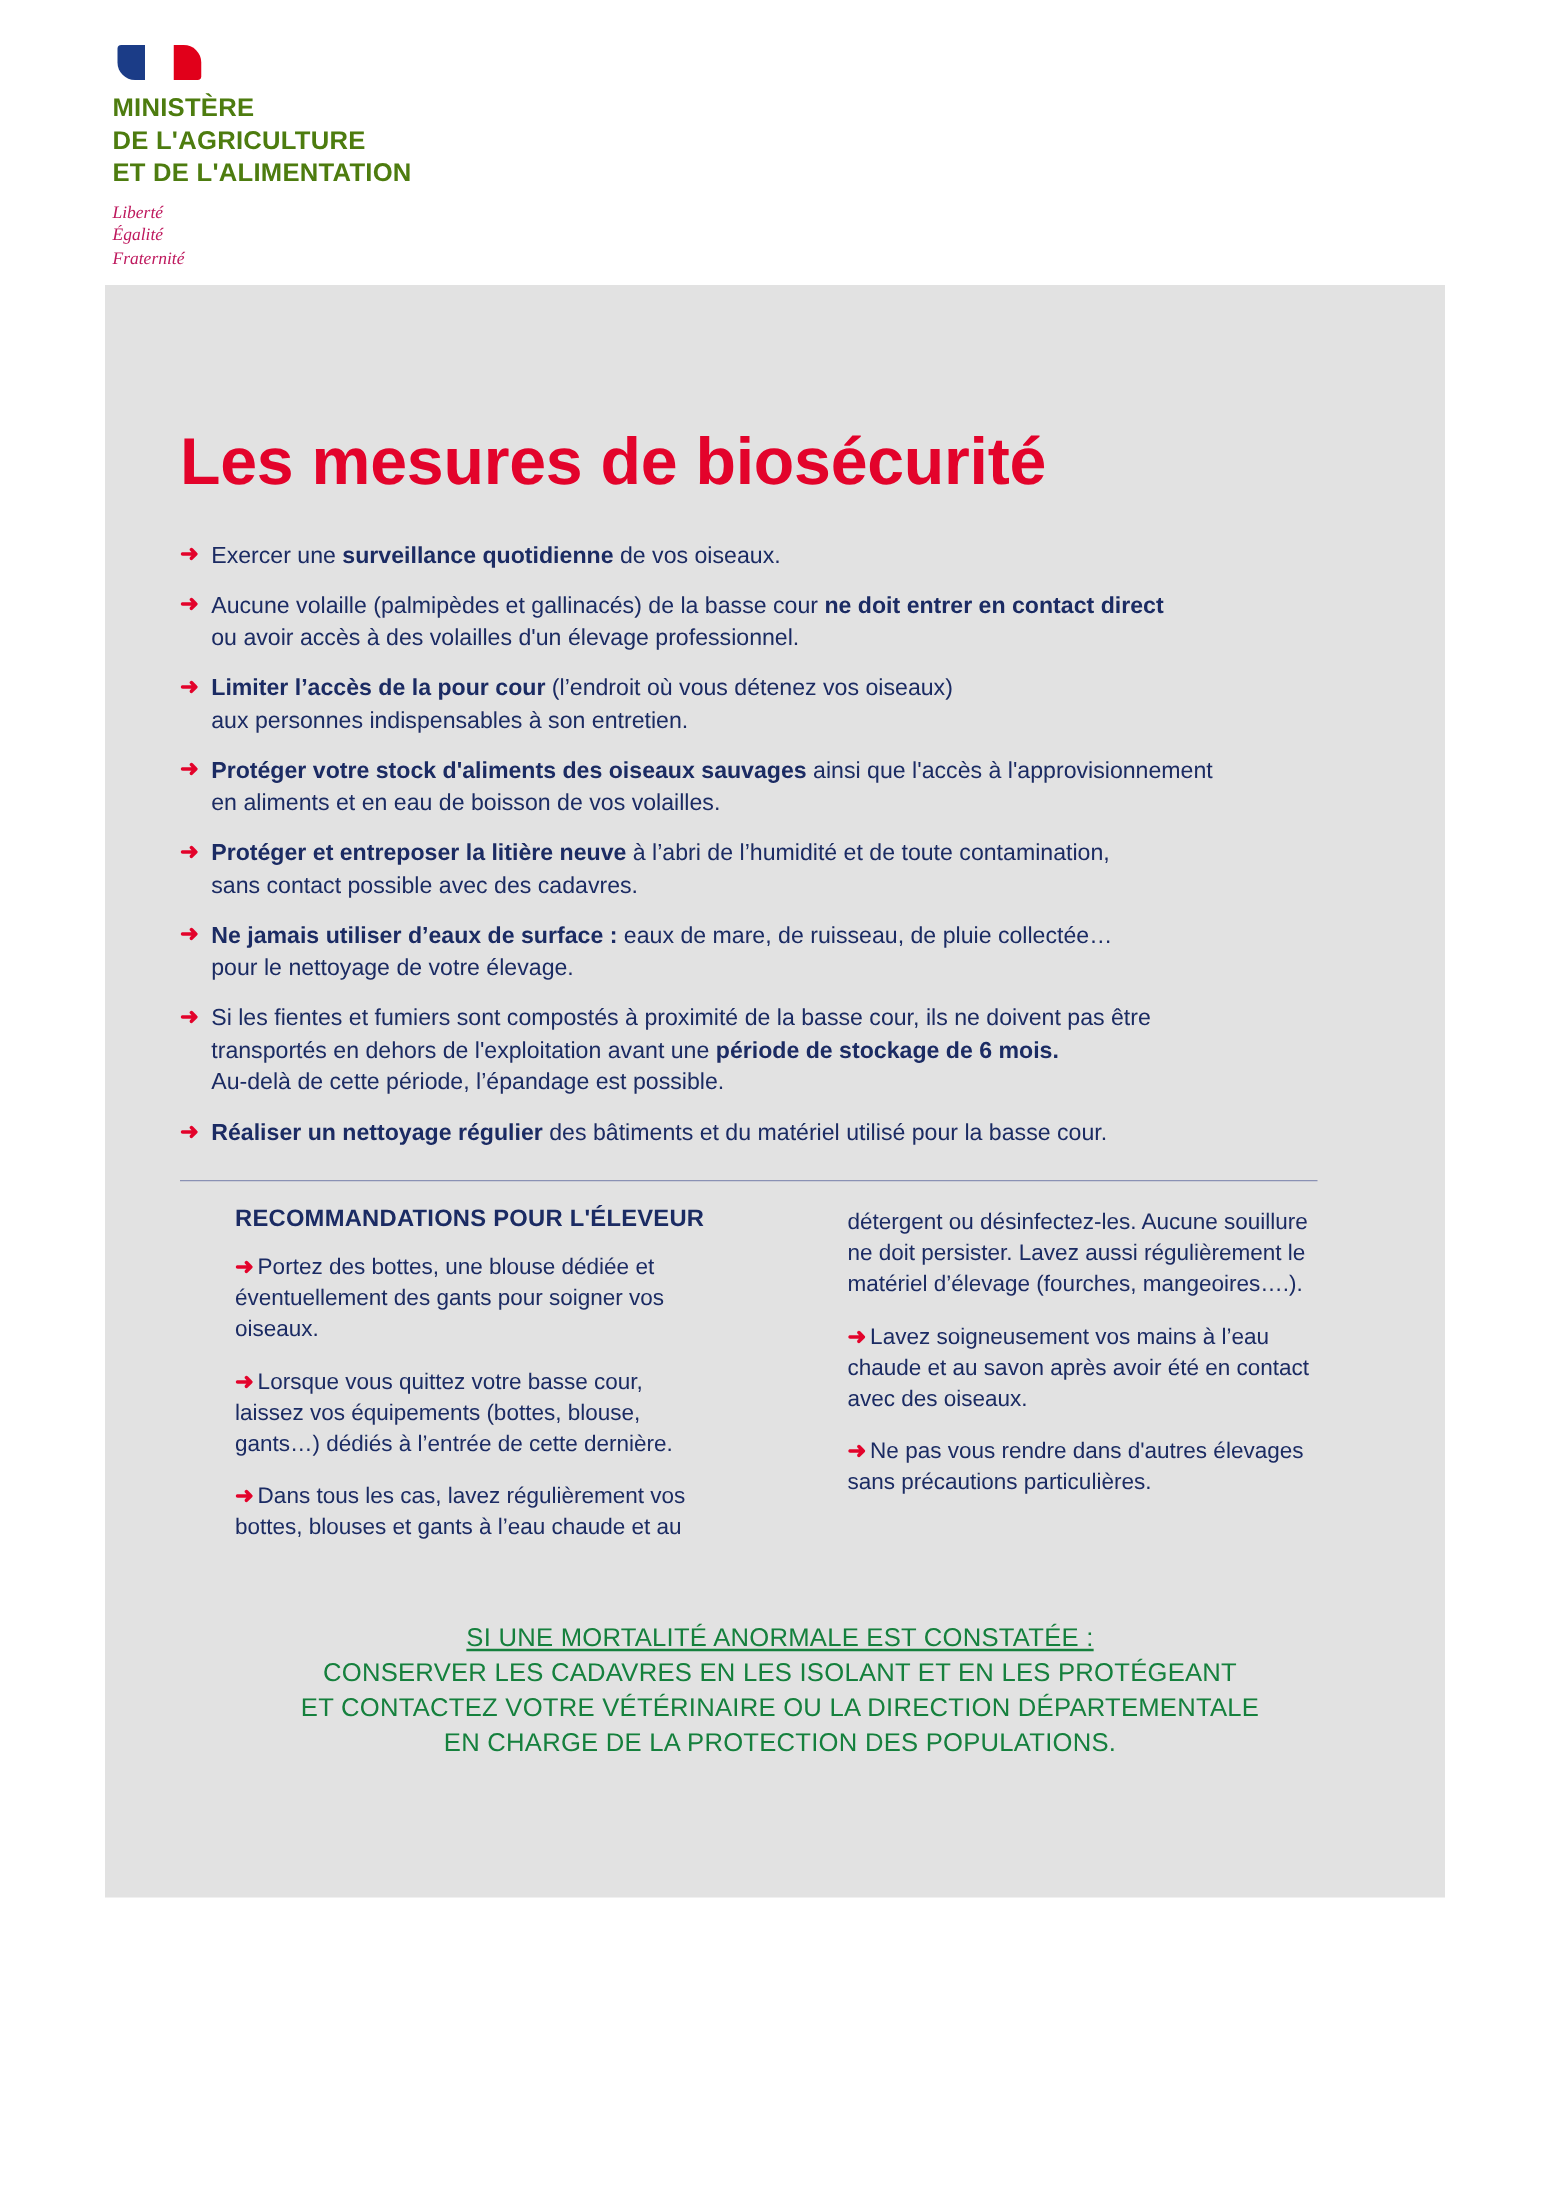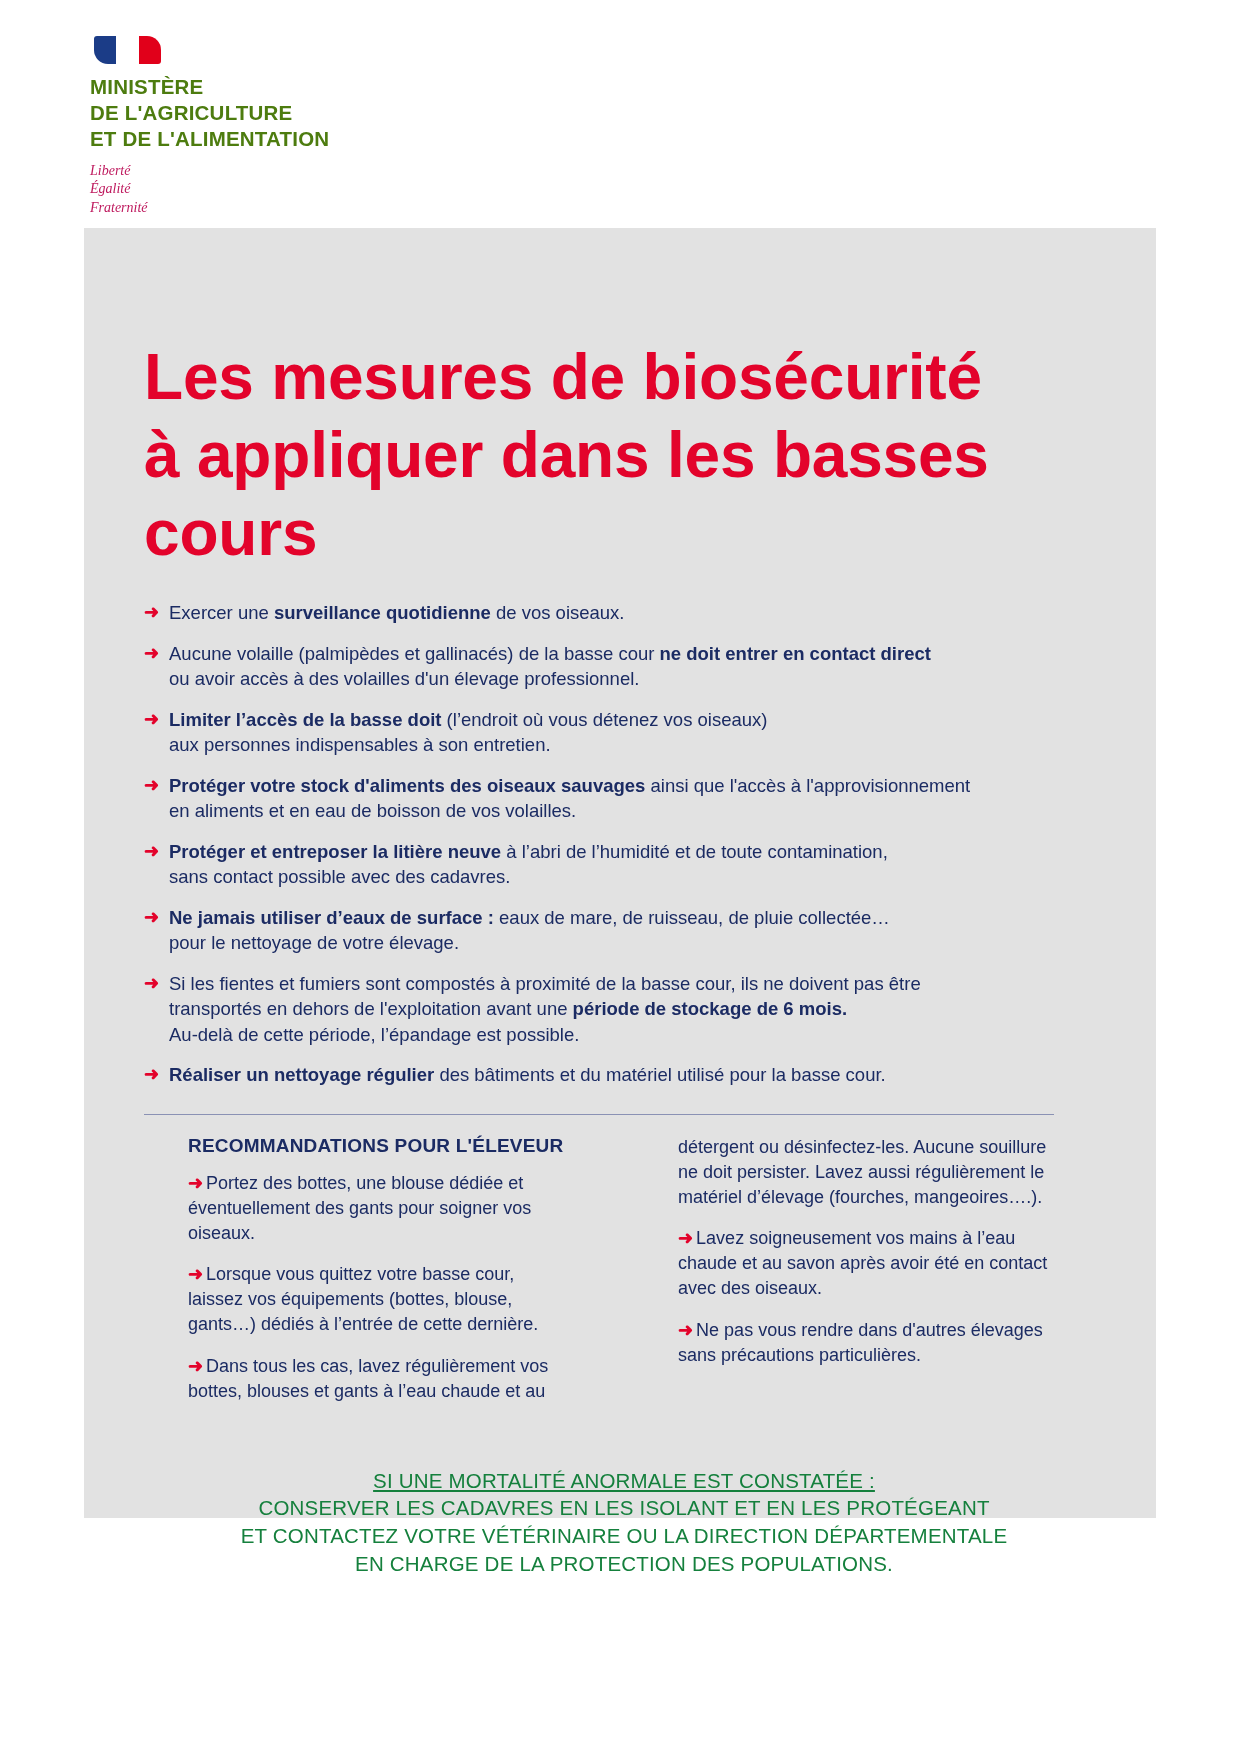--- a/index.html
+++ b/index.html
@@ -63,21 +63,21 @@
 
   .panel-inner {
     position: absolute;
     left: 60px;
     top: 110px;
     right: 24px;
   }
 
   h1.title {
     color: #e3032b;
-    font-size: 64px;
+    font-size: 53px;
     font-weight: bold;
     line-height: 1.22;
     margin: 0 0 28px 0;
     letter-spacing: -0.2px;
   }
   h1.title .line { display: block; }
 
   .subtitle {
     color: #1b2b63;
     font-size: 26.5px;
@@ -179,28 +179,27 @@
     <div>Égalité</div>
     <div>Fraternité</div>
   </div>
 </div>
 
 <div class="panel">
   <div class="panel-inner">
 
     <h1 class="title">
       <span class="line">Les mesures de biosécurité</span>
-      <span class="line">à appliquer dans les basses cours</span>
     </h1>
 
 
     <ul class="measures">
       <li><span class="arrow">➜</span><span class="txt">Exercer une <b>surveillance quotidienne</b> de vos oiseaux.</span></li>
       <li><span class="arrow">➜</span><span class="txt">Aucune volaille (palmipèdes et gallinacés) de la basse cour <b>ne doit entrer en contact direct</b><br>ou avoir accès à des volailles d'un élevage professionnel.</span></li>
-      <li><span class="arrow">➜</span><span class="txt"><b>Limiter l’accès de la basse doit</b> (l’endroit où vous détenez vos oiseaux)<br>aux personnes indispensables à son entretien.</span></li>
+      <li><span class="arrow">➜</span><span class="txt"><b>Limiter l’accès de la pour cour</b> (l’endroit où vous détenez vos oiseaux)<br>aux personnes indispensables à son entretien.</span></li>
       <li><span class="arrow">➜</span><span class="txt"><b>Protéger votre stock d'aliments des oiseaux sauvages</b> ainsi que l'accès à l'approvisionnement<br>en aliments et en eau de boisson de vos volailles.</span></li>
       <li><span class="arrow">➜</span><span class="txt"><b>Protéger et entreposer la litière neuve</b> à l’abri de l’humidité et de toute contamination,<br>sans contact possible avec des cadavres.</span></li>
       <li><span class="arrow">➜</span><span class="txt"><b>Ne jamais utiliser d’eaux de surface :</b> eaux de mare, de ruisseau, de pluie collectée…<br>pour le nettoyage de votre élevage.</span></li>
       <li><span class="arrow">➜</span><span class="txt">Si les fientes et fumiers sont compostés à proximité de la basse cour, ils ne doivent pas être<br>transportés en dehors de l'exploitation avant une <b>période de stockage de 6 mois.</b><br>Au-delà de cette période, l’épandage est possible.</span></li>
       <li><span class="arrow">➜</span><span class="txt"><b>Réaliser un nettoyage régulier</b> des bâtiments et du matériel utilisé pour la basse cour.</span></li>
     </ul>
 
     <div class="divider"></div>
 
     <div class="reco-wrap">

